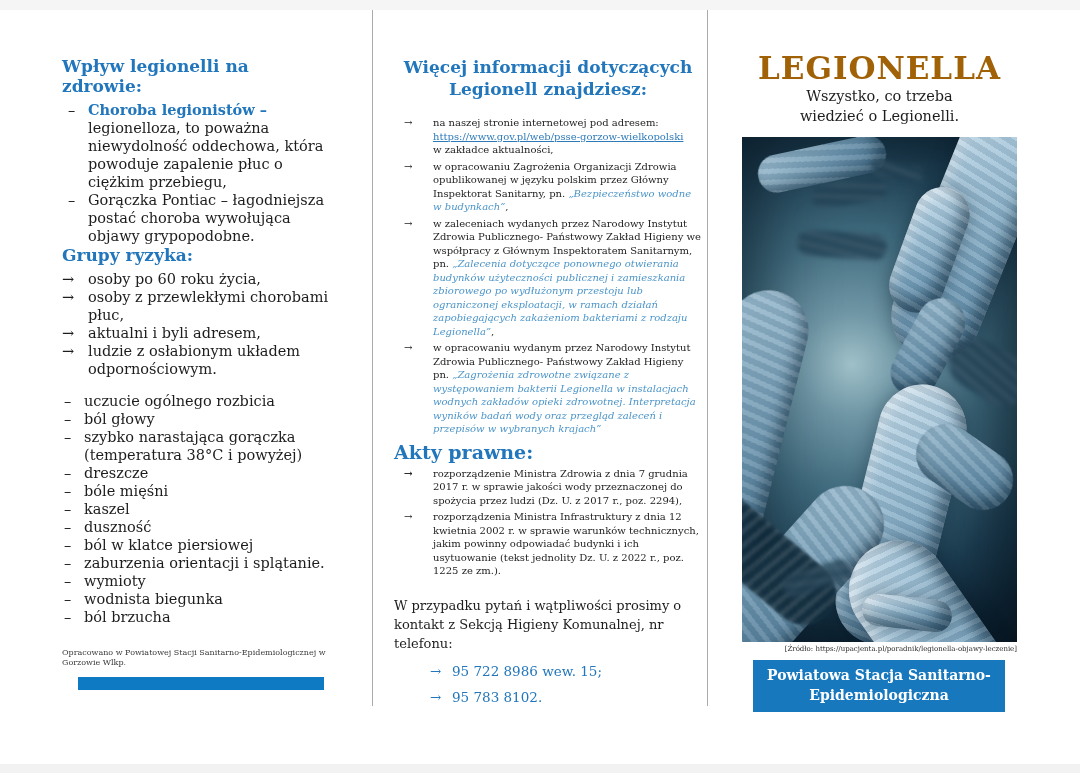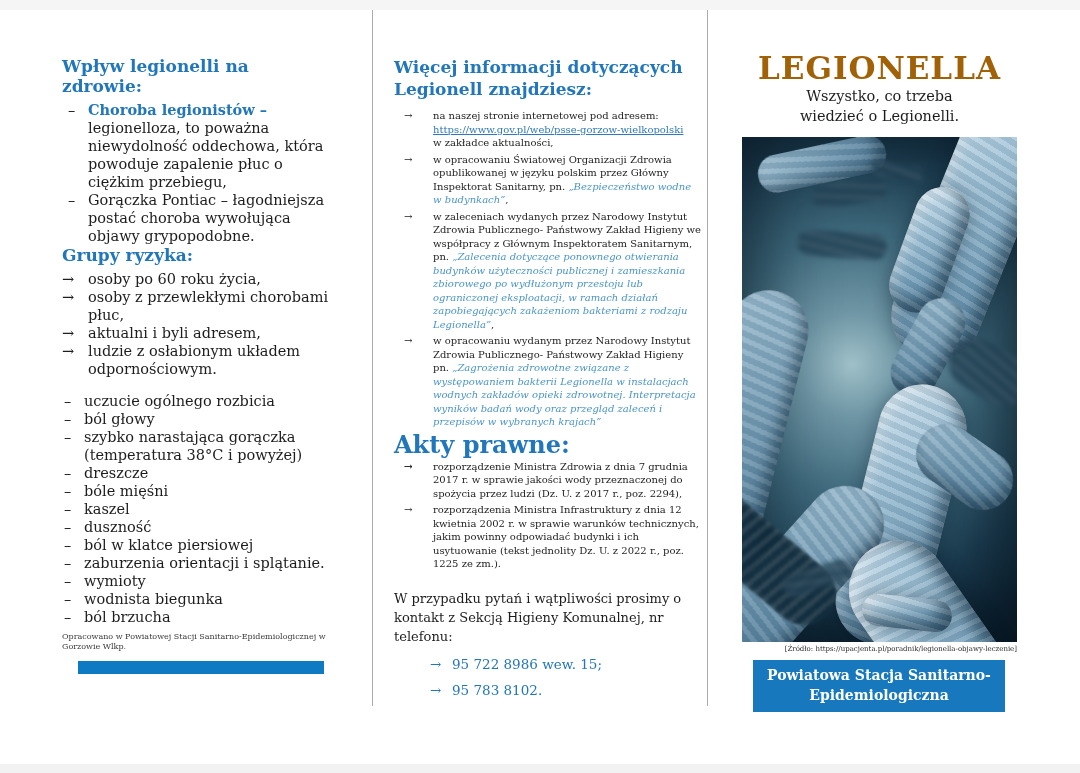--- a/index.html
+++ b/index.html
@@ -31,30 +31,30 @@
   .sec-tight{margin-bottom:14px;}
 
   .dash-list li{padding-left:26px;margin-bottom:0;}
   .dash-list li .b{position:absolute;left:6px;}
   .sym-list li{padding-left:22px;}
   .sym-list li .b{position:absolute;left:2px;}
   .arrow-list li{padding-left:26px;}
   .arrow-list li .b{position:absolute;left:0;}
   .lead{color:#2176bc;font-weight:bold;}
 
-  .footnote{font-size:8px;line-height:10px;color:#3a3a3a;margin-top:6px;}
+  .footnote{font-size:8px;line-height:10px;color:#3a3a3a;margin-top:22px;}
   .blue-bar{width:246px;height:13px;background:#0f7ac4;margin:9px 0 0 16px;}
 
   
-  .col-mid h2{font-size:17px;line-height:22px;margin-bottom:9px;}
+  .col-mid h2{font-size:17px;line-height:22px;text-align:center;margin-bottom:16px;}
   .info-list li{padding-left:39px;margin-bottom:3px;}
   .info-list li .b{position:absolute;left:10px;}
   .link{color:#2e7ab8;text-decoration:underline;display:block;cursor:pointer;}
   .quote{color:#4a94c8;font-style:italic;}
-  .h-akty{font-size:24px;line-height:24px;margin:4px 0 3px;}
+  .h-akty{font-size:19px;line-height:24px;margin:4px 0 3px;}
   .contact{margin-top:18px;font-size:13px;line-height:19px;}
   .phone-list{margin-top:9px;}
   .phone-list li{padding-left:58px;color:#2176bc;font-size:13.5px;line-height:19px;margin-bottom:7px;}
   .phone-list li .b{position:absolute;left:36px;}
 
   
   .col-right h1{font-size:31px;line-height:36px;letter-spacing:1px;text-align:center;color:#a16207;font-weight:bold;}
   .subtitle{font-size:14.5px;line-height:20px;text-align:center;}
   .subtitle span{display:block;}
   .photo{
@@ -138,21 +138,21 @@
 
   <ul class="info-list">
     <li>
       <span class="b">→</span>
       <span>na naszej stronie internetowej pod adresem:</span>
       <a class="link">https://www.gov.pl/web/psse-gorzow-wielkopolski</a>
       <span>w zakładce aktualności,</span>
     </li>
     <li>
       <span class="b">→</span>
-      <span>w opracowaniu Światowej Organizacji Zdrowia opublikowanej w języku polskim przez Główny Inspektorat Sanitarny, pn. </span><span class="quote">„Bezpieczeństwo wodne w budynkach”</span><span>,</span>
+      <span>w opracowaniu Zagrożenia Organizacji Zdrowia opublikowanej w języku polskim przez Główny Inspektorat Sanitarny, pn. </span><span class="quote">„Bezpieczeństwo wodne w budynkach”</span><span>,</span>
     </li>
     <li>
       <span class="b">→</span>
       <span>w zaleceniach wydanych przez Narodowy Instytut Zdrowia Publicznego- Państwowy Zakład Higieny we współpracy z Głównym Inspektoratem Sanitarnym, pn. </span><span class="quote">„Zalecenia dotyczące ponownego otwierania budynków użyteczności publicznej i zamieszkania zbiorowego po wydłużonym przestoju lub ograniczonej eksploatacji, w ramach działań zapobiegających zakażeniom bakteriami z rodzaju Legionella”</span><span>,</span>
     </li>
     <li>
       <span class="b">→</span>
       <span>w opracowaniu wydanym przez Narodowy Instytut Zdrowia Publicznego- Państwowy Zakład Higieny pn. </span><span class="quote">„Zagrożenia zdrowotne związane z występowaniem bakterii Legionella w instalacjach wodnych zakładów opieki zdrowotnej. Interpretacja wyników badań wody oraz przegląd zaleceń i przepisów w wybranych krajach”</span>
     </li>
   </ul>

